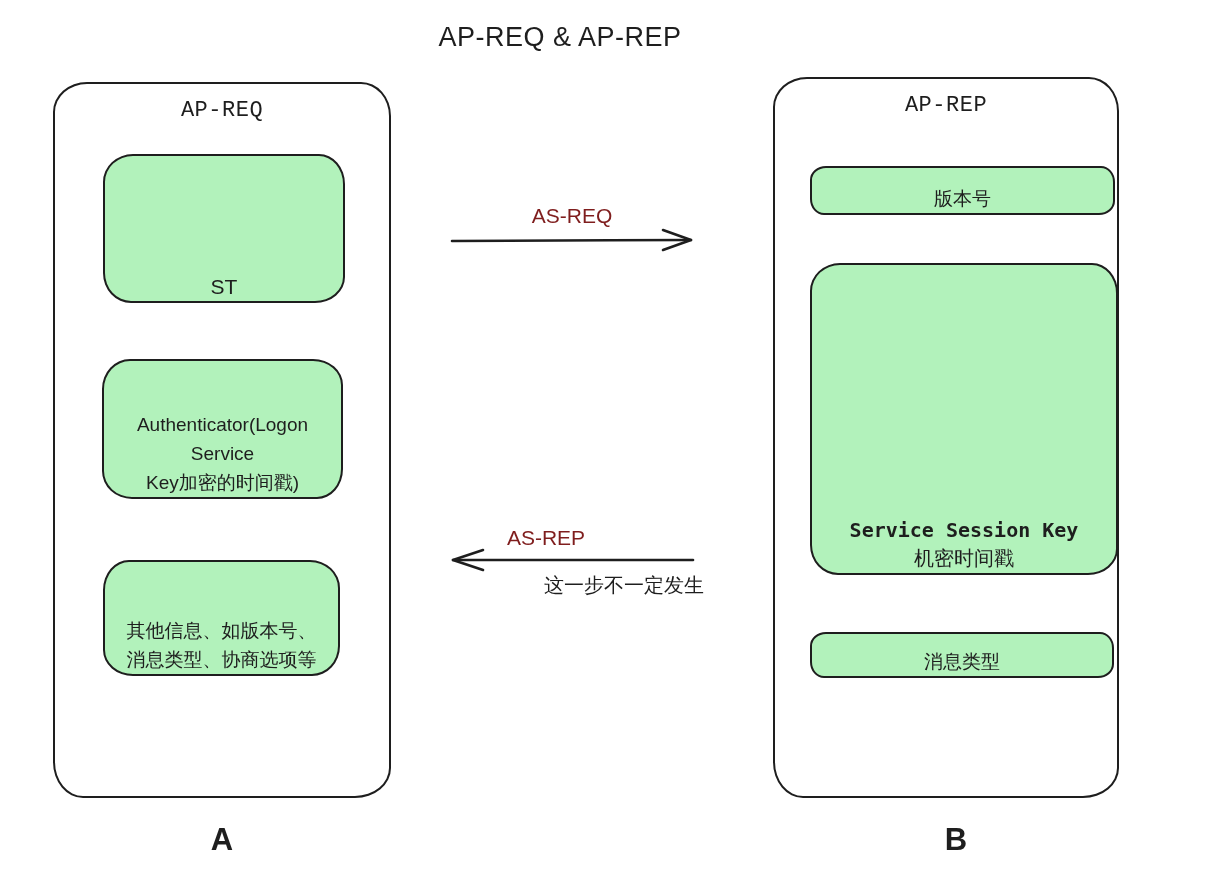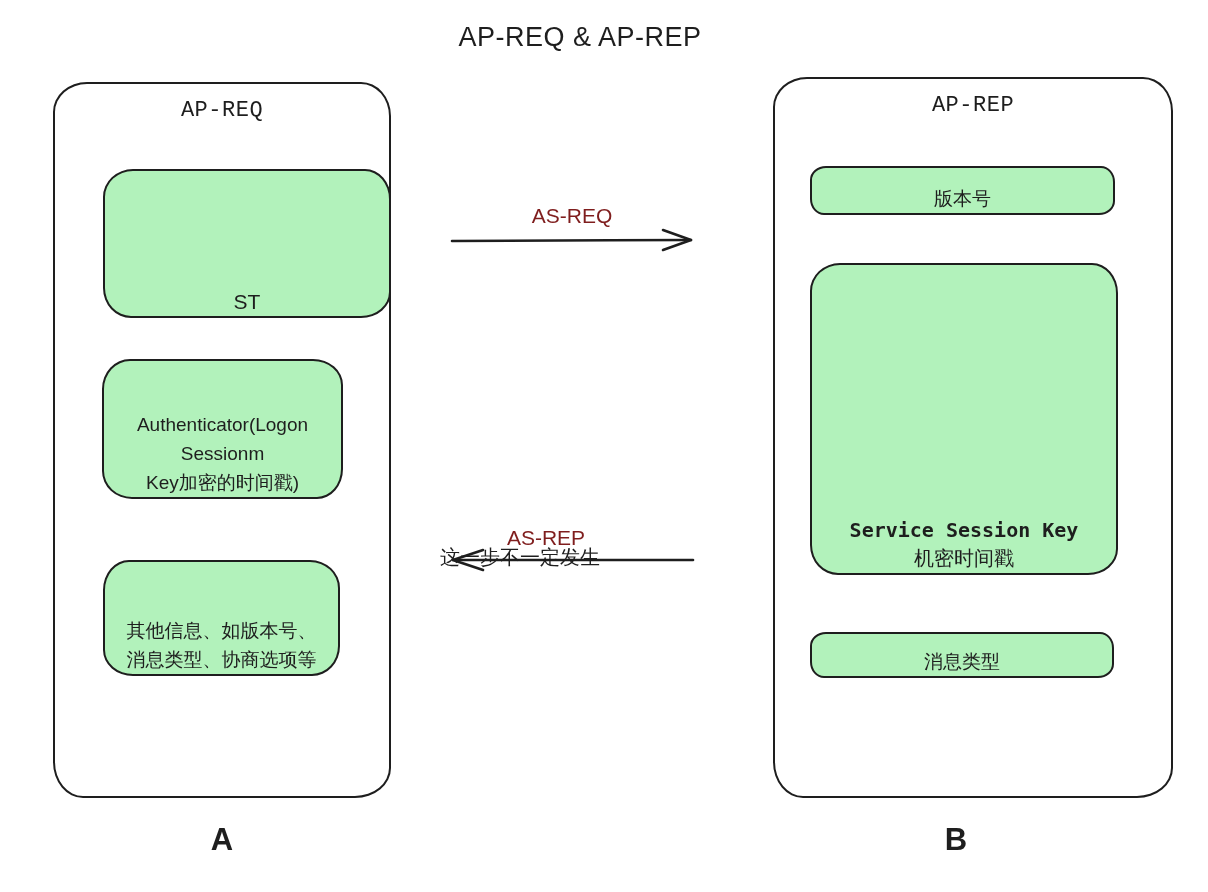--- a/index.html
+++ b/index.html
@@ -18,30 +18,29 @@
   .diagram-title {
     position: absolute;
     top: 22px;
     left: 0;
     width: 1120px;
     text-align: center;
     font-size: 27px;
     font-weight: 500;
     letter-spacing: 0.5px;
     color: #1e1e1e;
-    margin-left: 20px;
   }
   .outer-box {
     position: absolute;
     background: #ffffff;
     border: 2.5px solid #1e1e1e;
     border-radius: 34px 30px 36px 30px / 30px 34px 30px 36px;
   }
   .outer-box.left  { left: 53px;  top: 82px; width: 338px; height: 716px; }
-  .outer-box.right { left: 773px; top: 77px; width: 400px; height: 721px; }
+  .outer-box.right { left: 773px; top: 77px; width: 346px; height: 721px; }
   .panel-title {
     position: absolute;
     top: 14px;
     left: 0;
     width: 100%;
     text-align: center;
     font-size: 22px;
     font-weight: 500;
     letter-spacing: 0.5px;
     font-family: Liberation Mono, monospace;
@@ -53,21 +52,21 @@
     display: flex;
     flex-direction: column;
     align-items: center;
     justify-content: flex-end;
     text-align: center;
     font-size: 19px;
     line-height: 29px;
     white-space: pre-line;
   }
   
-  .gb-st    { left: 48px; top: 70px;  width: 288px; height: 149px; border-radius: 30px 26px 30px 28px / 28px 30px 26px 30px; font-size: 21px; margin-top: 15px; }
+  .gb-st    { left: 48px; top: 70px;  width: 242px; height: 149px; border-radius: 30px 26px 30px 28px / 28px 30px 26px 30px; font-size: 21px; }
   .gb-auth  { left: 47px; top: 275px; width: 241px; height: 140px; border-radius: 28px 30px 26px 30px / 30px 26px 30px 28px; }
   .gb-other { left: 48px; top: 476px; width: 237px; height: 116px; border-radius: 26px 30px 28px 30px / 30px 28px 30px 26px; }
   
   .gb-version { left: 35px; top: 87px;  width: 305px; height: 49px;  border-radius: 16px 14px 16px 14px / 14px 16px 14px 16px; }
   .gb-ssk     { left: 35px; top: 184px; width: 308px; height: 312px; border-radius: 30px 26px 30px 28px / 28px 30px 26px 30px; }
   .gb-msgtype { left: 35px; top: 553px; width: 304px; height: 46px;  border-radius: 16px 14px 16px 14px / 14px 16px 14px 16px; }
   .ssk-line1 {
     font-family: "DejaVu Sans Mono", "Liberation Mono", monospace;
     font-weight: 700;
     font-size: 20px;
@@ -98,42 +97,42 @@
     text-align: center;
     font-size: 21px;
     font-weight: 500;
     color: #7f1d1d;
   }
   .lbl-asreq { left: 452px; top: 204px; width: 240px; }
   .lbl-asrep { left: 426px; top: 526px; width: 240px; }
   .arrow-note {
     position: absolute;
     left: 440px;
-    top: 544px;
+    top: 572px;
     width: 264px;
-    text-align: left;
+    text-align: right;
     font-size: 20px;
     color: #1e1e1e;
   }
 </style>
 </head>
 <body>
 
 <div class="canvas">
 
   <div class="diagram-title">AP-REQ &amp; AP-REP</div>
 
   <div class="outer-box left">
     <div class="panel-title">AP-REQ</div>
     <div class="green-box gb-st">
       <span>ST</span>
     </div>
     <div class="green-box gb-auth">
       <span>Authenticator(Logon
-Sessionm
+Service
 Key加密的时间戳)</span>
     </div>
     <div class="green-box gb-other">
       <span>其他信息、如版本号、
 消息类型、协商选项等</span>
     </div>
   </div>
   <div class="endpoint-label a">A</div>
 
   <div class="outer-box right">

